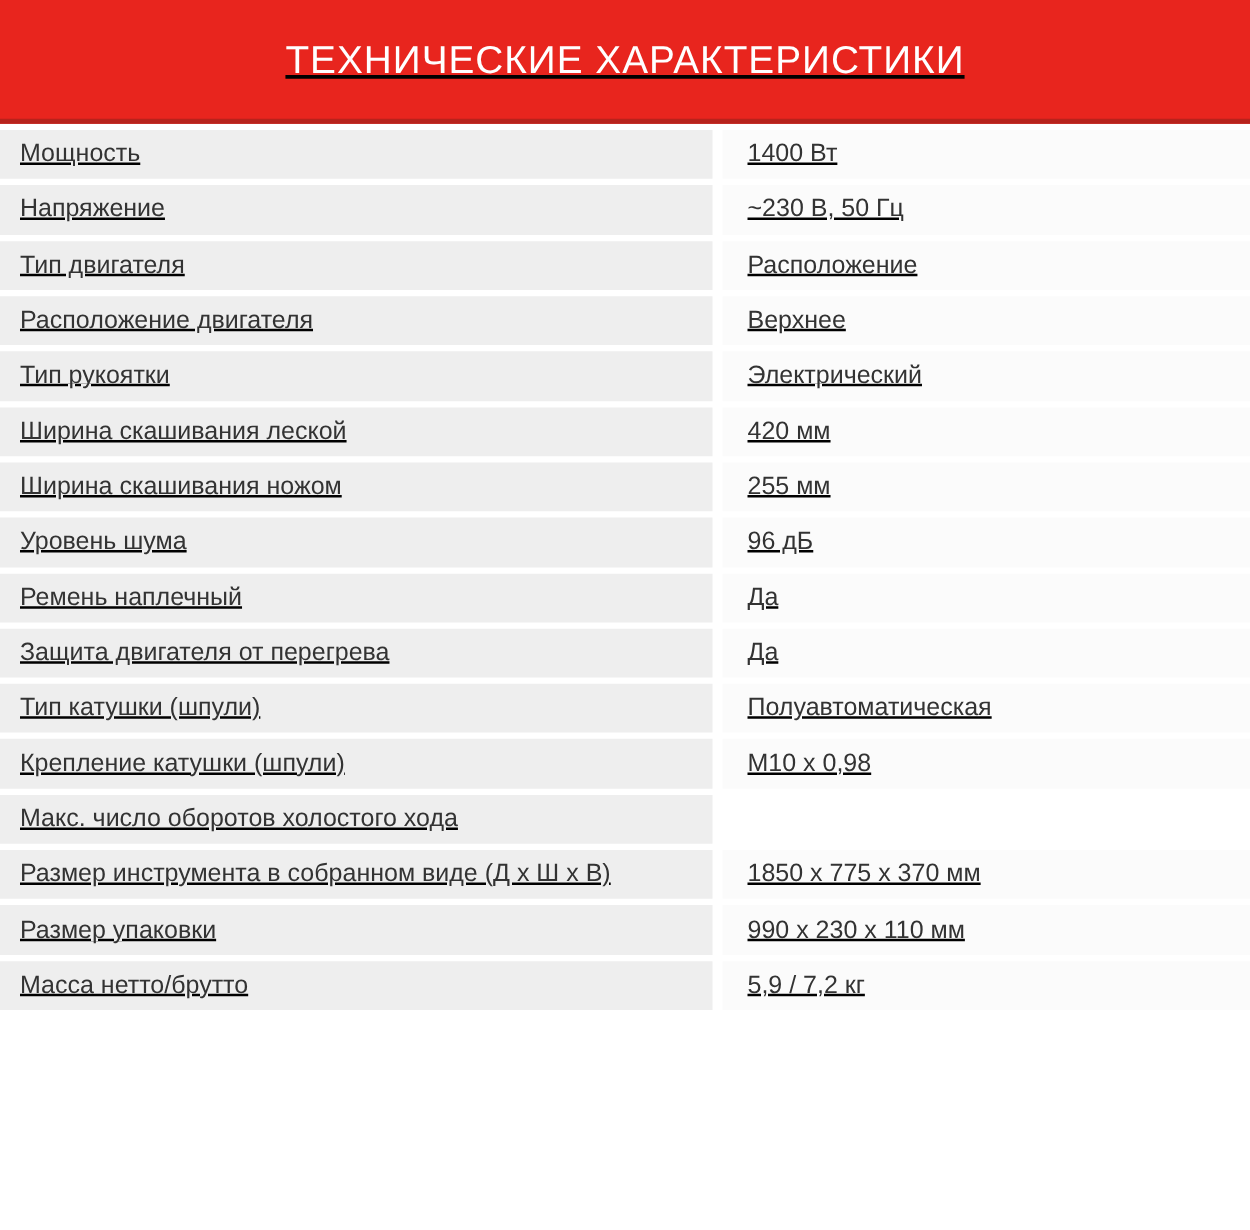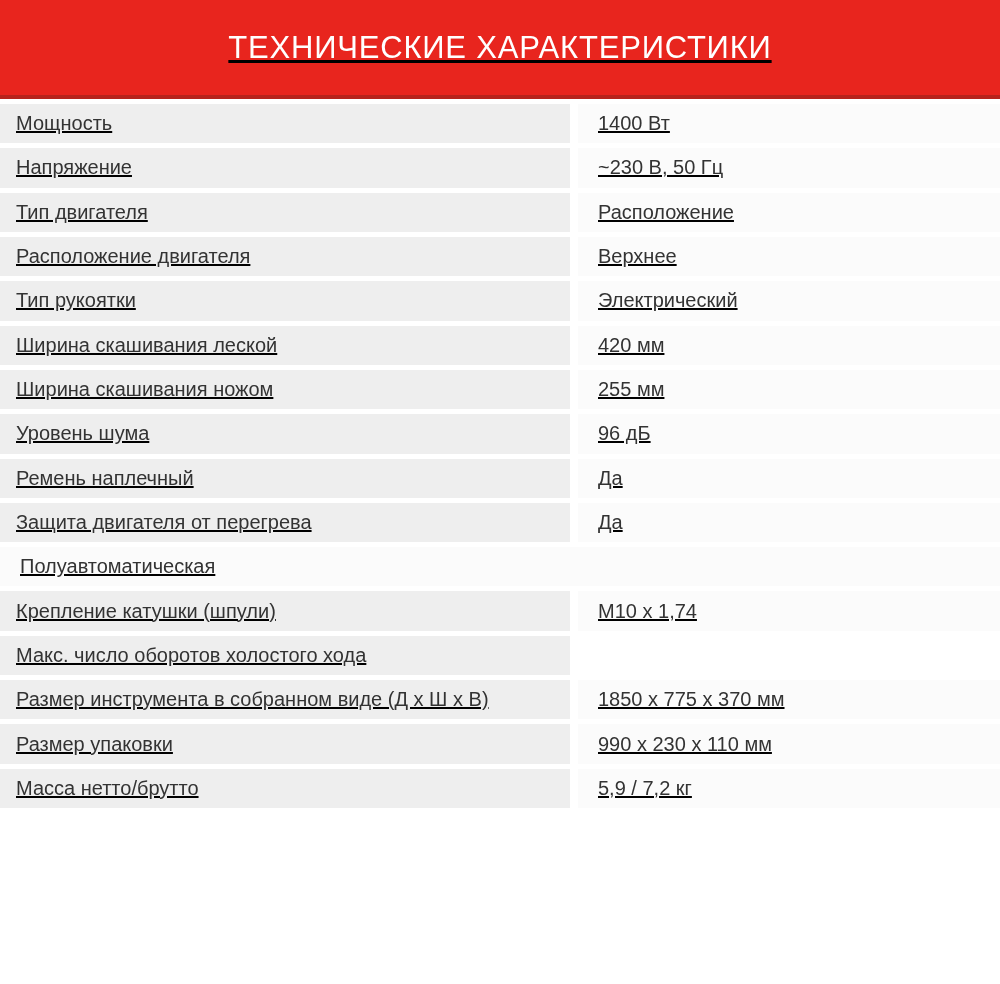--- a/index.html
+++ b/index.html
@@ -150,30 +150,33 @@
       </div>
       <div class="spec-row">
         <div class="spec-label-cell">
           <span class="spec-text">Защита двигателя от перегрева</span>
         </div>
         <div class="spec-value-cell">
           <span class="spec-text">Да</span>
         </div>
       </div>
       <div class="spec-row">
+        <div class="spec-label-cell">
+          <span class="spec-text">Тип катушки (шпули)</span>
+        </div>
         <div class="spec-value-cell">
           <span class="spec-text">Полуавтоматическая</span>
         </div>
       </div>
       <div class="spec-row">
         <div class="spec-label-cell">
           <span class="spec-text">Крепление катушки (шпули)</span>
         </div>
         <div class="spec-value-cell">
-          <span class="spec-text">M10 x 1,74</span>
+          <span class="spec-text">M10 x 0,98</span>
         </div>
       </div>
       <div class="spec-row">
         <div class="spec-label-cell">
           <span class="spec-text">Макс. число оборотов холостого хода</span>
         </div>
       </div>
       <div class="spec-row">
         <div class="spec-label-cell">
           <span class="spec-text">Размер инструмента в собранном виде (Д х Ш х В)</span>

